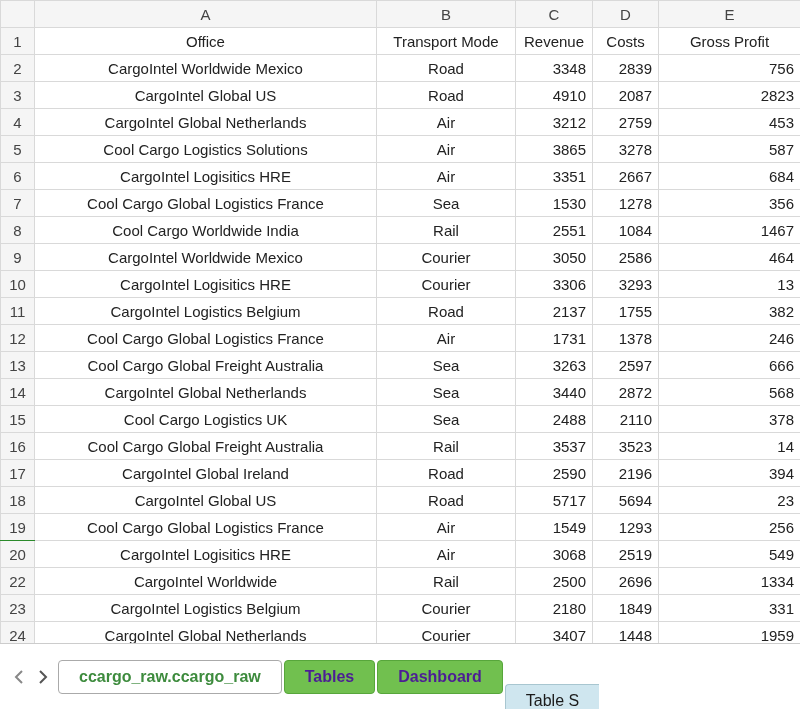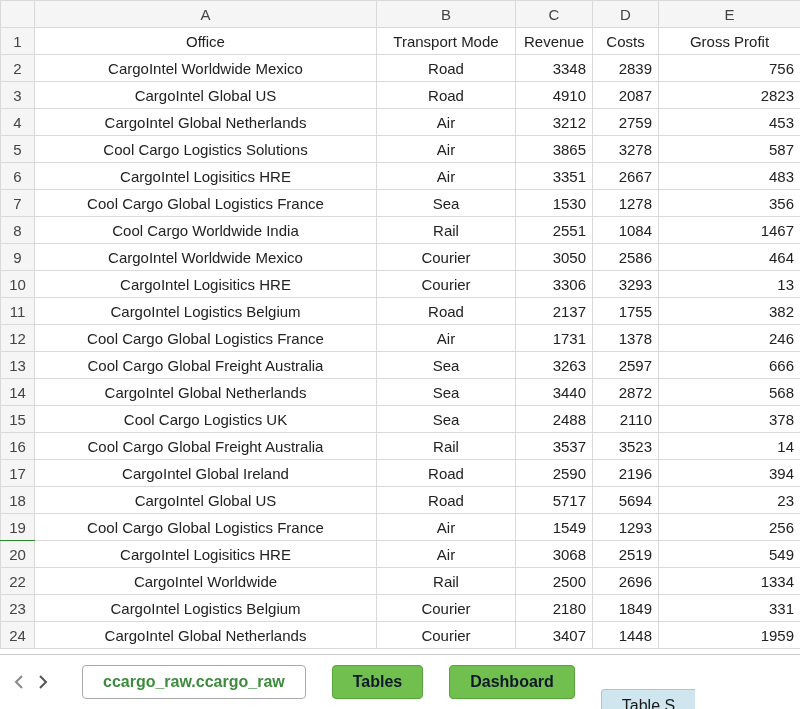--- a/index.html
+++ b/index.html
@@ -79,27 +79,27 @@
   .col-D { width: 66px; }
   .col-E { width: 142px; }
   td.text-cell { text-align: center; }
   td.num-cell { text-align: right; }
   
   .tabs-bar {
     position: absolute;
     left: 0;
     right: 0;
     bottom: 0;
-    height: 55px;
+    height: 66px;
     background: #fff;
     border-top: 1px solid #ccc;
     display: flex;
     align-items: center;
     padding: 0 6px;
-    gap: 26px;
+    gap: 2px;
   }
   .nav-arrows {
     display: flex;
     gap: 6px;
     align-items: center;
     padding: 0 4px;
   }
   .nav-arrow {
     width: 18px;
     height: 18px;
@@ -122,21 +122,21 @@
   }
   .tab.active {
     background: #fff;
     color: #3d8b3d;
     font-weight: 600;
     border-color: #aaa;
     box-shadow: inset 0 -2px 0 #fff;
   }
   .tab.green {
     background: #71c04f;
-    color: #0f172a;
+    color: #4c1d95;
     font-weight: 600;
     border-color: #57a63b;
   }
   .tab.blue {
     background: #cfe6ef;
     color: #1a1a1a;
     border-color: #a8c6d0;
   }
   .tab.blue-cut {
     overflow: hidden;
@@ -211,21 +211,21 @@
           <td class="num-cell">3865</td>
           <td class="num-cell">3278</td>
           <td class="num-cell">587</td>
         </tr>
         <tr>
           <td class="row-header">6</td>
           <td class="text-cell">CargoIntel Logisitics HRE</td>
           <td class="text-cell">Air</td>
           <td class="num-cell">3351</td>
           <td class="num-cell">2667</td>
-          <td class="num-cell">483</td>
+          <td class="num-cell">684</td>
         </tr>
         <tr>
           <td class="row-header">7</td>
           <td class="text-cell">Cool Cargo Global Logistics France</td>
           <td class="text-cell">Sea</td>
           <td class="num-cell">1530</td>
           <td class="num-cell">1278</td>
           <td class="num-cell">356</td>
         </tr>
         <tr>

